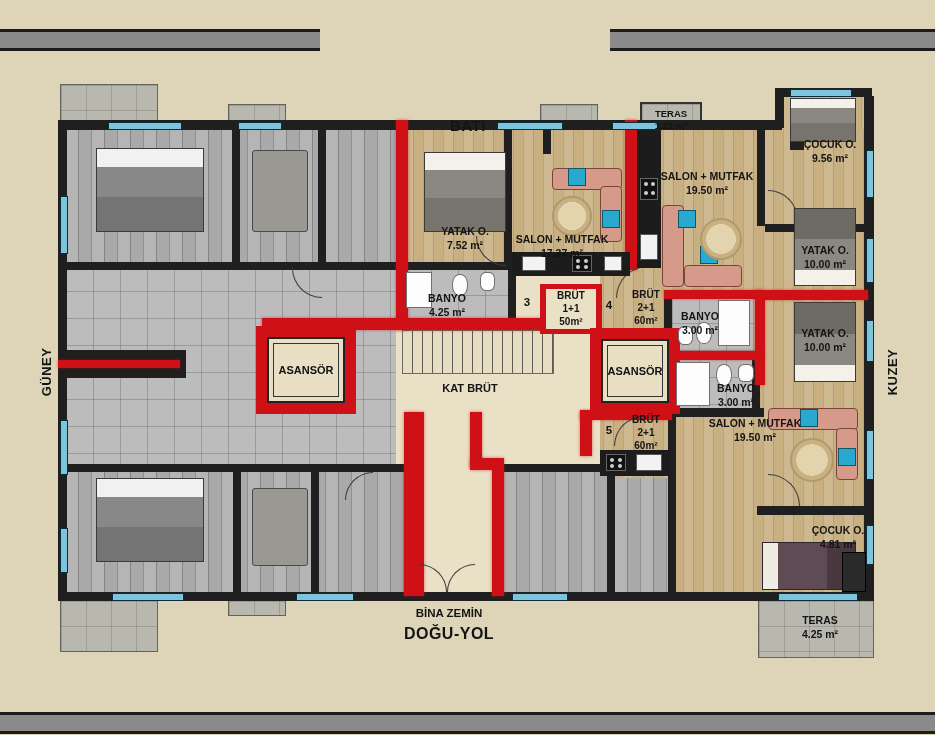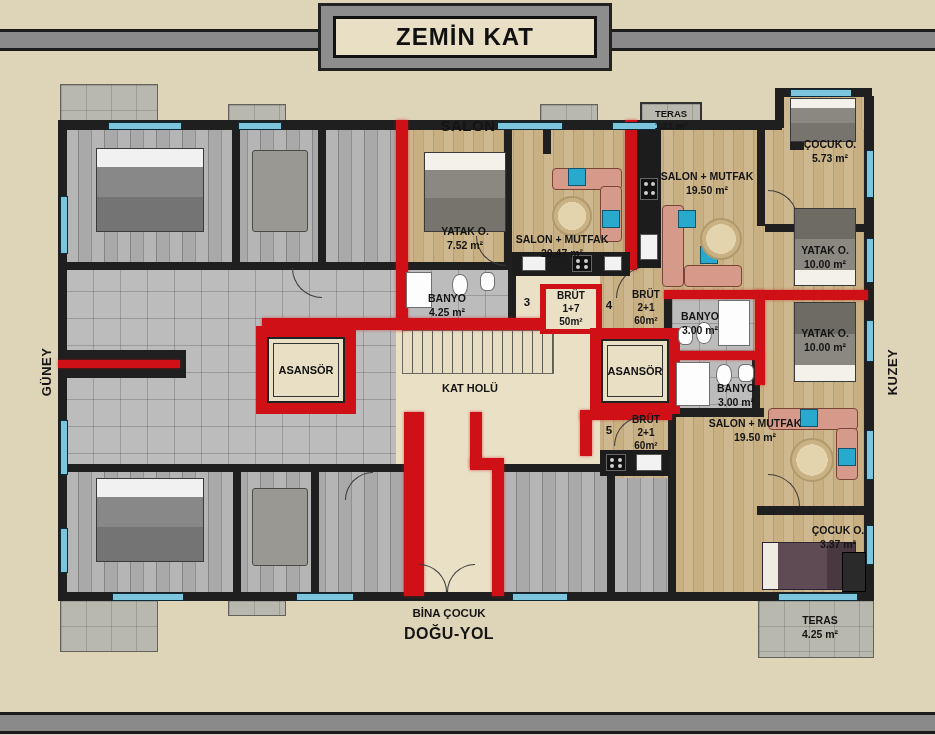--- a/index.html
+++ b/index.html
@@ -54,23 +54,20 @@
   .terasbox{position:absolute;border:2px solid #333;box-sizing:border-box;}
 </style>
 </head>
 <body>
 
 <div id="stage">
 
   <div class="hbar" style="left:0;top:29px;width:320px;"></div>
   <div class="hbar" style="left:610px;top:29px;width:325px;"></div>
   <div class="hbar" style="left:0;top:712px;width:935px;"></div>
-  <div class="titlebox">
-    <div class="titleinner">ZEMİN KAT</div>
-  </div>
 
   <div class="abs f-pad" style="left:60px;top:84px;width:98px;height:38px;"></div>
   <div class="abs f-pad" style="left:228px;top:104px;width:58px;height:18px;"></div>
   <div class="abs f-pad" style="left:540px;top:104px;width:58px;height:18px;"></div>
   <div class="abs f-pad terasbox" style="left:640px;top:102px;width:62px;height:38px;"></div>
   <div class="abs f-pad" style="left:60px;top:600px;width:98px;height:52px;"></div>
   <div class="abs f-pad" style="left:228px;top:600px;width:58px;height:16px;"></div>
   <div class="abs f-pad" style="left:758px;top:600px;width:116px;height:58px;"></div>
 
   <div class="abs f-cream" style="left:66px;top:126px;width:804px;height:468px;"></div>
@@ -229,47 +226,47 @@
   <div class="shower" style="left:406px;top:272px;width:26px;height:36px;"></div>
   <div class="wc" style="left:452px;top:274px;width:14px;height:20px;"></div>
   <div class="sink" style="left:480px;top:272px;width:13px;height:17px;"></div>
   <div class="shower" style="left:718px;top:300px;width:32px;height:46px;"></div>
   <div class="wc" style="left:696px;top:322px;width:14px;height:20px;"></div>
   <div class="sink" style="left:678px;top:326px;width:13px;height:17px;"></div>
   <div class="shower" style="left:676px;top:362px;width:34px;height:44px;"></div>
   <div class="wc" style="left:716px;top:364px;width:14px;height:20px;"></div>
   <div class="sink" style="left:738px;top:364px;width:14px;height:16px;"></div>
 
-  <div class="lbl big" style="left:468px;top:126px;">SALON</div>
+  <div class="lbl big" style="left:468px;top:126px;">BATI</div>
   <div class="lbl rot" style="left:47px;top:372px;">GÜNEY</div>
   <div class="lbl rot" style="left:893px;top:372px;">KUZEY</div>
-  <div class="lbl" style="left:449px;top:613px;font-size:11.5px;">BİNA ÇOCUK</div>
+  <div class="lbl" style="left:449px;top:613px;font-size:11.5px;">BİNA ZEMİN</div>
   <div class="lbl" style="left:449px;top:634px;font-size:16px;letter-spacing:.5px;">DOĞU-YOL</div>
-  <div class="lbl" style="left:470px;top:388px;font-size:11px;">KAT HOLÜ</div>
+  <div class="lbl" style="left:470px;top:388px;font-size:11px;">KAT BRÜT</div>
 
   <div class="lbl" style="left:671px;top:120px;font-size:9.5px;">
     <span>TERAS</span>
       <span>1.21 m²</span>
   </div>
   <div class="lbl" style="left:820px;top:628px;">
     <span>TERAS</span>
       <span>4.25 m²</span>
   </div>
 
   <div class="lbl" style="left:830px;top:152px;">
     <span>ÇOCUK O.</span>
-      <span>5.73 m²</span>
+      <span>9.56 m²</span>
   </div>
   <div class="lbl" style="left:465px;top:239px;">
     <span>YATAK O.</span>
       <span>7.52 m²</span>
   </div>
   <div class="lbl" style="left:562px;top:247px;">
     <span>SALON + MUTFAK</span>
-      <span>20.47 m²</span>
+      <span>17.37 m²</span>
   </div>
   <div class="lbl" style="left:707px;top:184px;">
     <span>SALON + MUTFAK</span>
       <span>19.50 m²</span>
   </div>
   <div class="lbl" style="left:447px;top:306px;">
     <span>BANYO</span>
       <span>4.25 m²</span>
   </div>
   <div class="lbl" style="left:700px;top:324px;">
@@ -287,27 +284,27 @@
   <div class="lbl" style="left:825px;top:341px;">
     <span>YATAK O.</span>
       <span>10.00 m²</span>
   </div>
   <div class="lbl" style="left:755px;top:431px;">
     <span>SALON + MUTFAK</span>
       <span>19.50 m²</span>
   </div>
   <div class="lbl" style="left:838px;top:538px;">
     <span>ÇOCUK O.</span>
-      <span>3.37 m²</span>
+      <span>4.81 m²</span>
   </div>
 
   <div class="lbl" style="left:527px;top:302px;font-size:11.5px;">3</div>
   <div class="lbl" style="left:571px;top:308px;font-size:10px;">
     <span>BRÜT</span>
-      <span>1+7</span>
+      <span>1+1</span>
       <span>50m²</span>
   </div>
   <div class="lbl" style="left:609px;top:305px;font-size:11.5px;">4</div>
   <div class="lbl" style="left:646px;top:307px;font-size:10px;">
     <span>BRÜT</span>
       <span>2+1</span>
       <span>60m²</span>
   </div>
   <div class="lbl" style="left:609px;top:430px;font-size:11.5px;">5</div>
   <div class="lbl" style="left:646px;top:432px;font-size:10px;">

